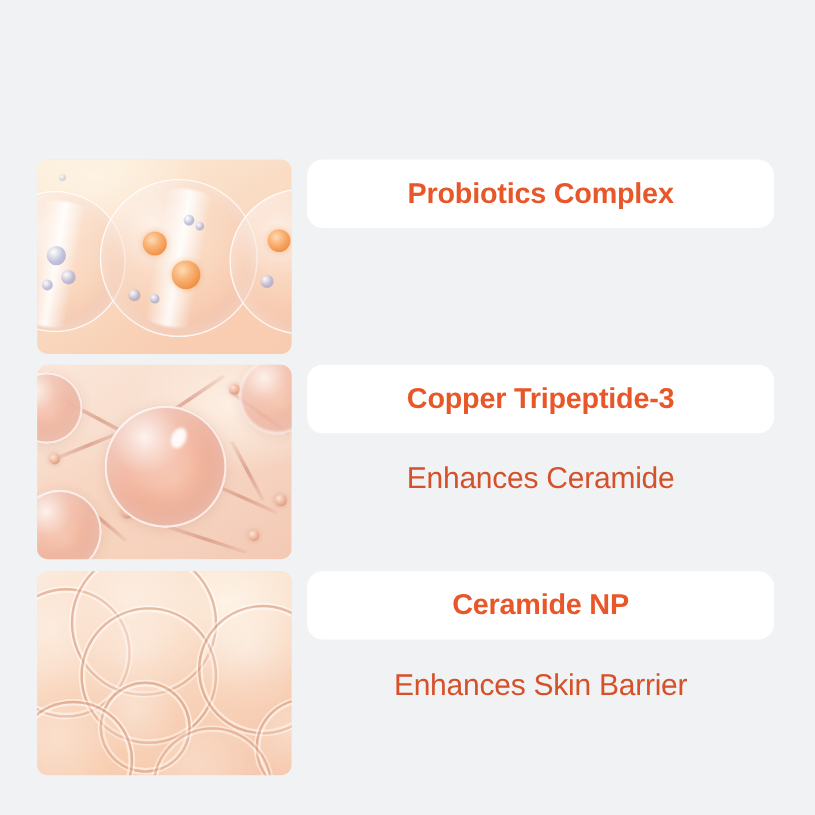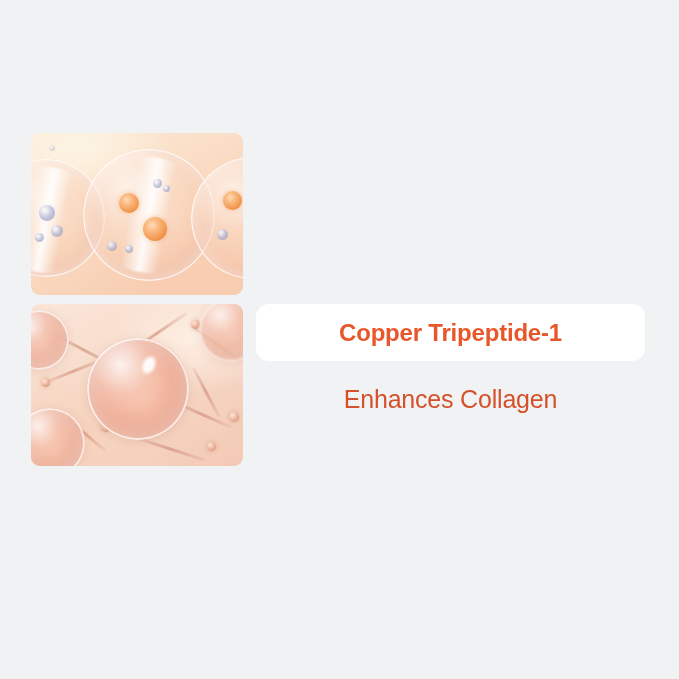--- a/index.html
+++ b/index.html
@@ -255,20 +255,23 @@
         <div class="dot d3"></div>
         <div class="dot d4"></div>
         <div class="dot d5"></div>
         <div class="dot d6"></div>
         <div class="dot d7"></div>
         <div class="dot d8"></div>
         <div class="dot d9"></div>
       </div>
     </div>
 
+    <div class="title-card">
+      <span class="card-title">Probiotics Complex</span>
+    </div>
 
   </div>
 
   <div class="row row-2">
 
     <div class="thumb">
       <div class="thumb-inner">
         <div class="t2-bg"></div>
 
         <div class="bond" style="left:18px;  top:26px;  width:78px;  transform:rotate(28deg);"></div>
@@ -290,20 +293,42 @@
 
         <div class="msphere m-tl"></div>
         <div class="msphere m-tr"></div>
         <div class="msphere m-bl"></div>
         <div class="msphere m-main"></div>
         <div class="m-hi"></div>
       </div>
     </div>
 
     <div class="title-card">
-      <span class="card-title">Copper Tripeptide-1</span>
-    </div>
-
-    <div class="subtitle">Enhances Collagen</div>
+      <span class="card-title">Copper Tripeptide-3</span>
+    </div>
+
+    <div class="subtitle">Enhances Ceramide</div>
   </div>
 
+  <div class="row row-3">
+
+    <div class="thumb">
+      <div class="thumb-inner">
+        <div class="t3-bg"></div>
+        <div class="ring r1"></div>
+        <div class="ring r2"></div>
+        <div class="ring r3"></div>
+        <div class="ring r4"></div>
+        <div class="ring r5"></div>
+        <div class="ring r6"></div>
+        <div class="ring r7"></div>
+        <div class="ring r8"></div>
+      </div>
+    </div>
+
+    <div class="title-card">
+      <span class="card-title">Ceramide NP</span>
+    </div>
+
+    <div class="subtitle">Enhances Skin Barrier</div>
+  </div>
 
 </div>
 
 </body></html>

